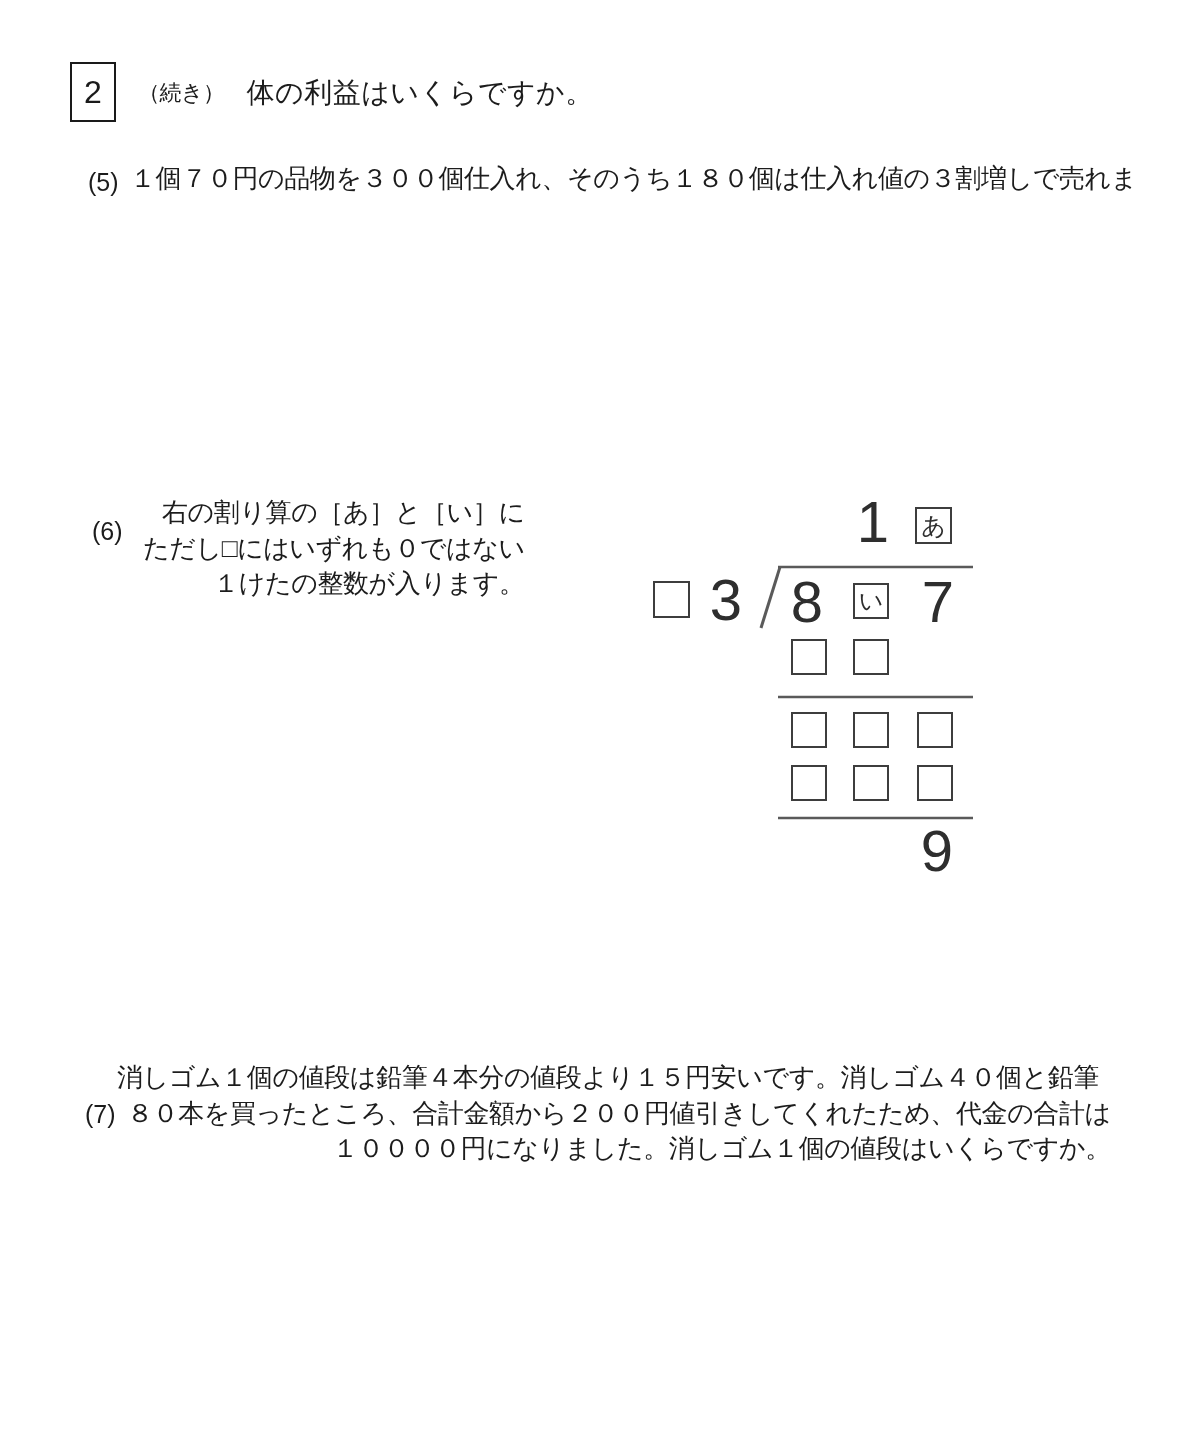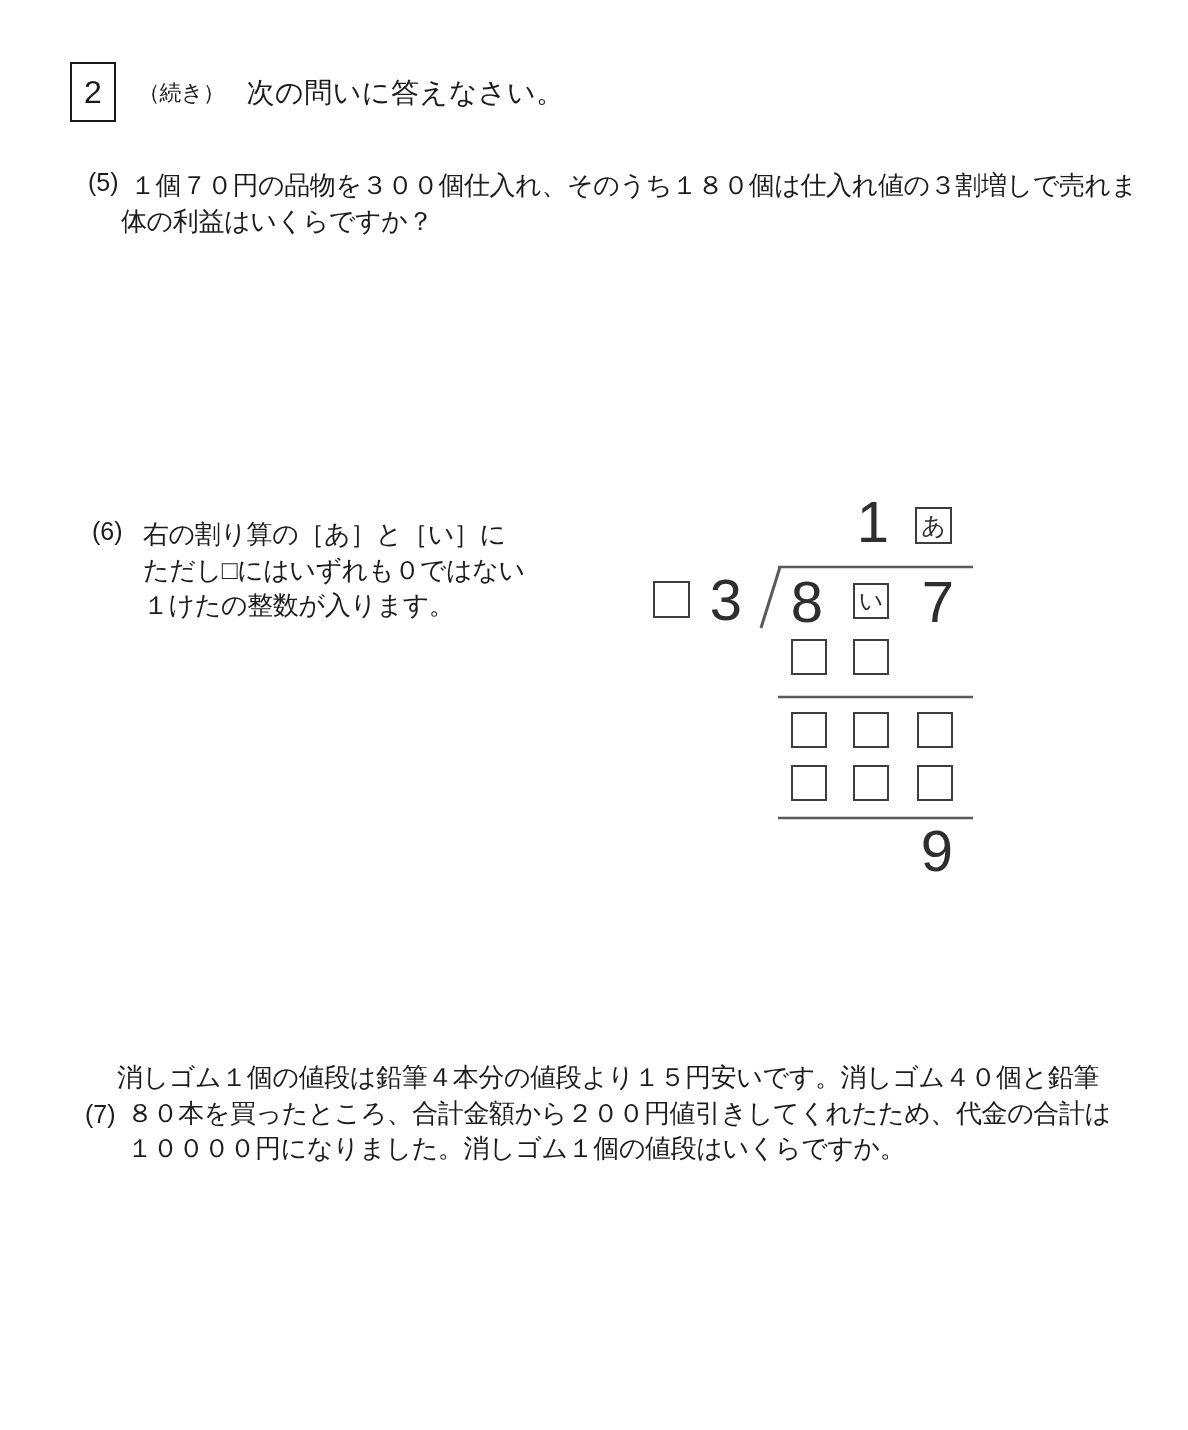--- a/index.html
+++ b/index.html
@@ -31,29 +31,29 @@
     position:absolute;
     font-size:25px;color:#1c1c1c;
   }
   .ptext{
     position:absolute;
     font-size:26px;line-height:35.5px;
     letter-spacing:-0.4px;color:#1c1c1c;
   }
   .ptext .line{white-space:pre;}
   #p5-label{left:88px;top:168px;}
-  #p5-text{left:121px;top:168px;}
+  #p5-text{left:121px;top:161px;}
   #p5-text .line:nth-child(1){padding-left:9px;}
   #p6-label{left:92px;top:517px;}
-  #p6-text{left:143px;top:517px;}
+  #p6-text{left:143px;top:495px;text-align:right;}
   #p6-text .line:nth-child(4){padding-left:7px;margin-left:40px;}
   #p7-label{left:85px;top:1100px;}
   #p7-text{left:117px;top:1060px;}
   #p7-text .line:nth-child(2),
-  #p7-text .line:nth-child(3){padding-left:10px;}
+  #p7-text .line:nth-child(3){padding-left:10px;text-align:right;}
   
   #division{
     position:absolute;left:640px;top:490px;
     width:360px;height:400px;
   }
   #division svg{position:absolute;left:0;top:0;}
   .digit{
     position:absolute;
     width:40px;text-align:center;
     font-size:58px;line-height:58px;
@@ -73,27 +73,26 @@
 </head>
 <body>
 
 <div id="page">
 
   <div class="section-box">
     <span>2</span>
   </div>
   <div class="header-line">
     <span class="continuation">（続き）</span>
-    <span class="instruction">次の問いに答えなさい。</span>
+    <span class="instruction">体の利益はいくらですか。</span>
   </div>
 
   <div class="plabel" id="p5-label">(5)</div>
   <div class="ptext" id="p5-text">
     <div class="line">１個７０円の品物を３００個仕入れ、そのうち１８０個は仕入れ値の３割増しで売れま</div>
-    <div class="line">体の利益はいくらですか？</div>
   </div>
 
   <div class="plabel" id="p6-label">(6)</div>
   <div class="ptext" id="p6-text">
     <div class="line">右の割り算の［あ］と［い］に</div>
     <div class="line">ただし□にはいずれも０ではない</div>
     <div class="line">１けたの整数が入ります。</div>
   </div>
 
   <div id="division">

